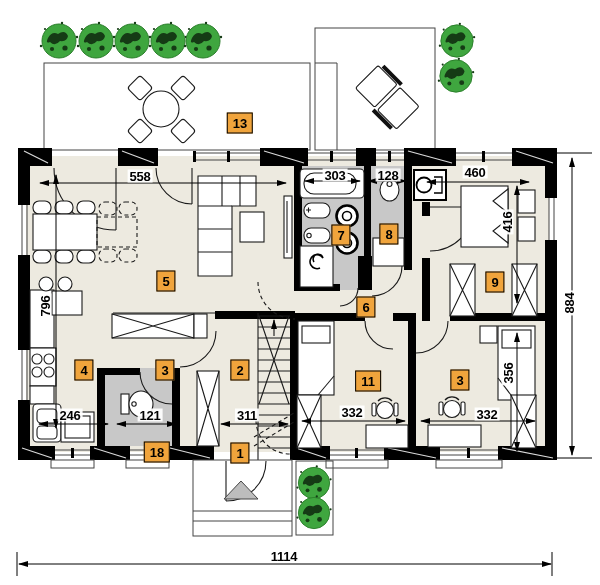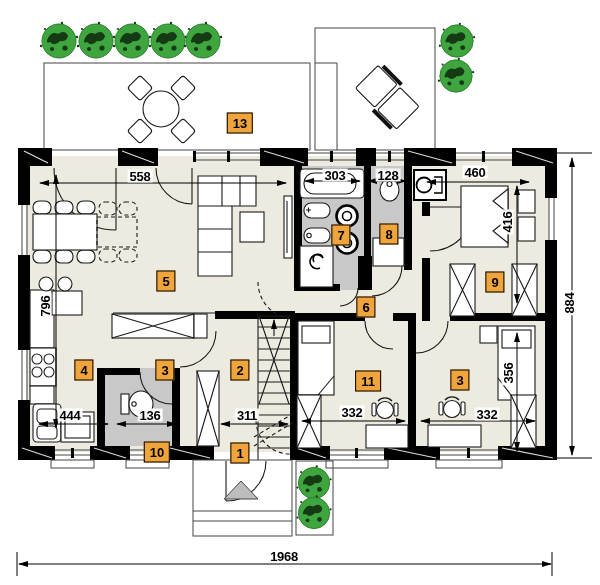--- a/index.html
+++ b/index.html
@@ -358,30 +358,30 @@
 <div class="rl" style="left:240px;top:354px">2</div>
 <div class="rl" style="left:165px;top:354px">3</div>
 <div class="rl" style="left:84px;top:354px">4</div>
 <div class="rl" style="left:166px;top:265px">5</div>
 <div class="rl" style="left:366px;top:291px">6</div>
 <div class="rl" style="left:341px;top:219px">7</div>
 <div class="rl" style="left:389px;top:218px">8</div>
 <div class="rl" style="left:495px;top:266px">9</div>
 <div class="rl" style="left:460px;top:364px">3</div>
 <div class="rl" style="left:368px;top:365px">11</div>
-<div class="rl" style="left:157px;top:436px">10</div>
+<div class="rl" style="left:157px;top:436px">18</div>
 <div class="rl" style="left:240px;top:107px">13</div>
 
 <div class="dim" style="left:140px;top:176px">558</div>
 <div class="dim" style="left:335px;top:175px">303</div>
 <div class="dim" style="left:388px;top:175px">128</div>
 <div class="dim" style="left:475px;top:172px">460</div>
 <div class="dim v" style="left:507px;top:222px">416</div>
 <div class="dim v" style="left:45px;top:306px">796</div>
-<div class="dim" style="left:70px;top:415px">444</div>
-<div class="dim" style="left:150px;top:415px">136</div>
+<div class="dim" style="left:70px;top:415px">246</div>
+<div class="dim" style="left:150px;top:415px">121</div>
 <div class="dim" style="left:247px;top:415px">311</div>
 <div class="dim" style="left:352px;top:412px">332</div>
 <div class="dim" style="left:487px;top:414px">332</div>
 <div class="dim v" style="left:508px;top:373px">356</div>
 <div class="dim v" style="left:569px;top:303px">884</div>
-<div class="dim" style="left:284px;top:556px">1968</div>
+<div class="dim" style="left:284px;top:556px">1114</div>
 </div>
 
 </body></html>

